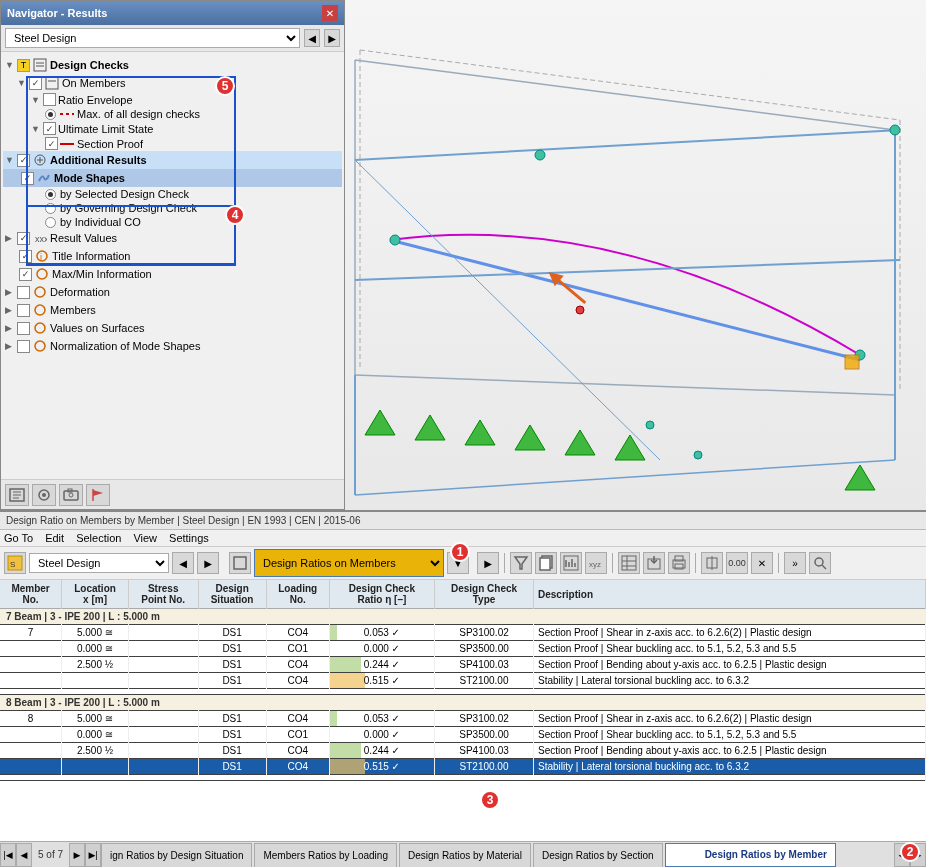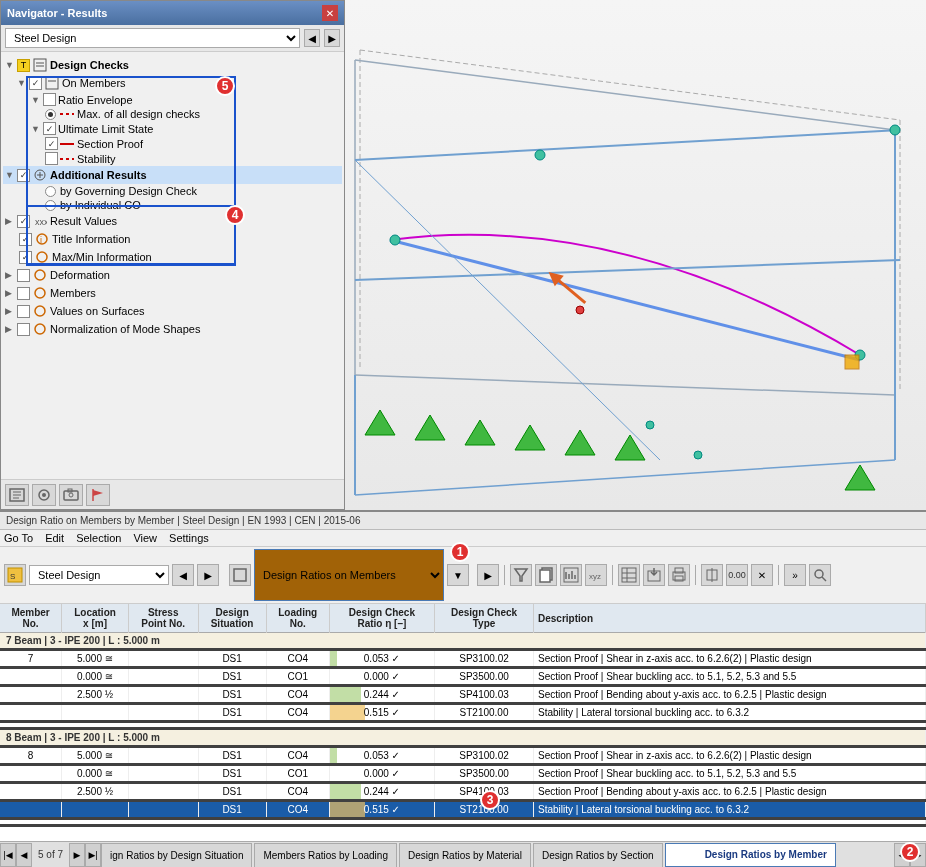--- a/index.html
+++ b/index.html
@@ -149,23 +149,23 @@
     .toolbar-dropdown {
       width: 140px;
       font-size: 11px;
       padding: 2px 4px;
       border: 1px solid #aaa;
       background: white;
     }
     .toolbar-dropdown2 {
       width: 190px;
       font-size: 11px;
-      padding: 18px 4px;
+      padding: 6px 4px;
       border: 1px solid #4a7ab5;
-      background: #a16207;
+      background: #eab308;
       color: #000;
     }
     .toolbar-btn {
       width: 22px; height: 22px;
       background: #d8d8d8;
       border: 1px solid #aaa;
       cursor: pointer;
       font-size: 10px;
       display: flex; align-items: center; justify-content: center;
     }
@@ -186,21 +186,21 @@
       border-bottom: 1px solid #aaa;
     }
     thead th {
       padding: 3px 4px;
       text-align: center;
       border-right: 1px solid #ccc;
       font-size: 10px;
       font-weight: bold;
       color: #222;
     }
-    tbody tr { border-bottom: 3px solid #404040; }
+    tbody tr { border-bottom: 1px solid #404040; }
     tbody td {
       padding: 2px 4px;
       border-right: 1px solid #eee;
       text-align: center;
       font-size: 10px;
     }
     .member-header-row {
       background: #f5f0e0;
     }
     .member-header-row td {
@@ -433,40 +433,49 @@
       <span class="tree-check checked"></span>
       <span class="tree-label">Ultimate Limit State</span>
     </div>
 
     <div class="tree-item tree-indent-3">
       <span class="tree-check checked"></span>
       <span class="solid-line-icon"></span>
       <span class="tree-label">Section Proof</span>
     </div>
 
-    <div class="tree-item tree-indent-3">
-      <span class="tree-check"></span>
-      <span class="dashed-line-icon"></span>
-      <span class="tree-label">Stability</span>
-    </div>
 
     <div class="tree-item highlighted" style="background:#c8dff8;">
       <span class="tree-expand">▼</span>
       <span class="tree-check checked"></span>
       <span class="tree-icon">
         <svg width="14" height="14">
             <circle cx="7" cy="7" r="5" fill="none" stroke="#555" stroke-width="1"></circle>
             <line x1="7" y1="4" x2="7" y2="10" stroke="#555" stroke-width="1"></line>
             <line x1="4" y1="7" x2="10" y2="7" stroke="#555" stroke-width="1"></line>
           </svg>
       </span>
       <span class="tree-label bold">Additional Results</span>
     </div>
 
-
+    <div class="tree-item mode-shapes-highlight" style="background:#b0c8e8;">
+      <span class="tree-expand tree-indent-1" style="padding-left:14px;">▼</span>
+      <span class="tree-check checked"></span>
+      <span class="tree-icon">
+        <svg width="14" height="14">
+            <path d="M2,10 Q5,3 7,7 Q9,11 12,4" stroke="#5588cc" stroke-width="2" fill="none"></path>
+          </svg>
+      </span>
+      <span class="tree-label bold">Mode Shapes</span>
+    </div>
+
+    <div class="tree-item tree-indent-3">
+      <span class="radio-btn selected"></span>
+      <span class="tree-label">by Selected Design Check</span>
+    </div>
     <div class="tree-item tree-indent-3">
       <span class="radio-btn"></span>
       <span class="tree-label">by Governing Design Check</span>
     </div>
     <div class="tree-item tree-indent-3">
       <span class="radio-btn"></span>
       <span class="tree-label">by Individual CO</span>
     </div>
 
     <div class="tree-item">

